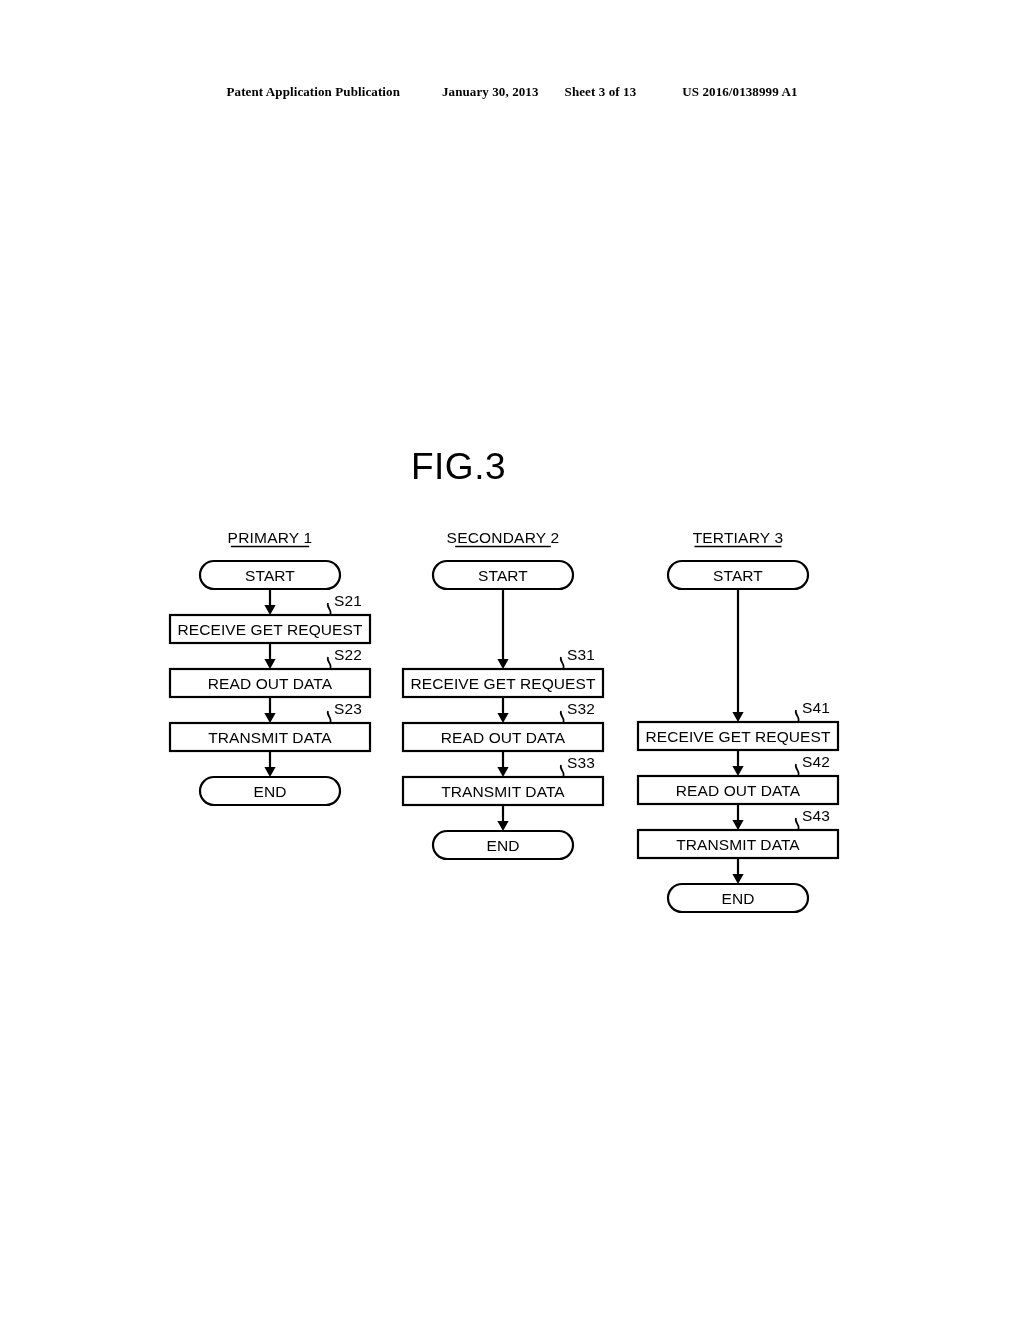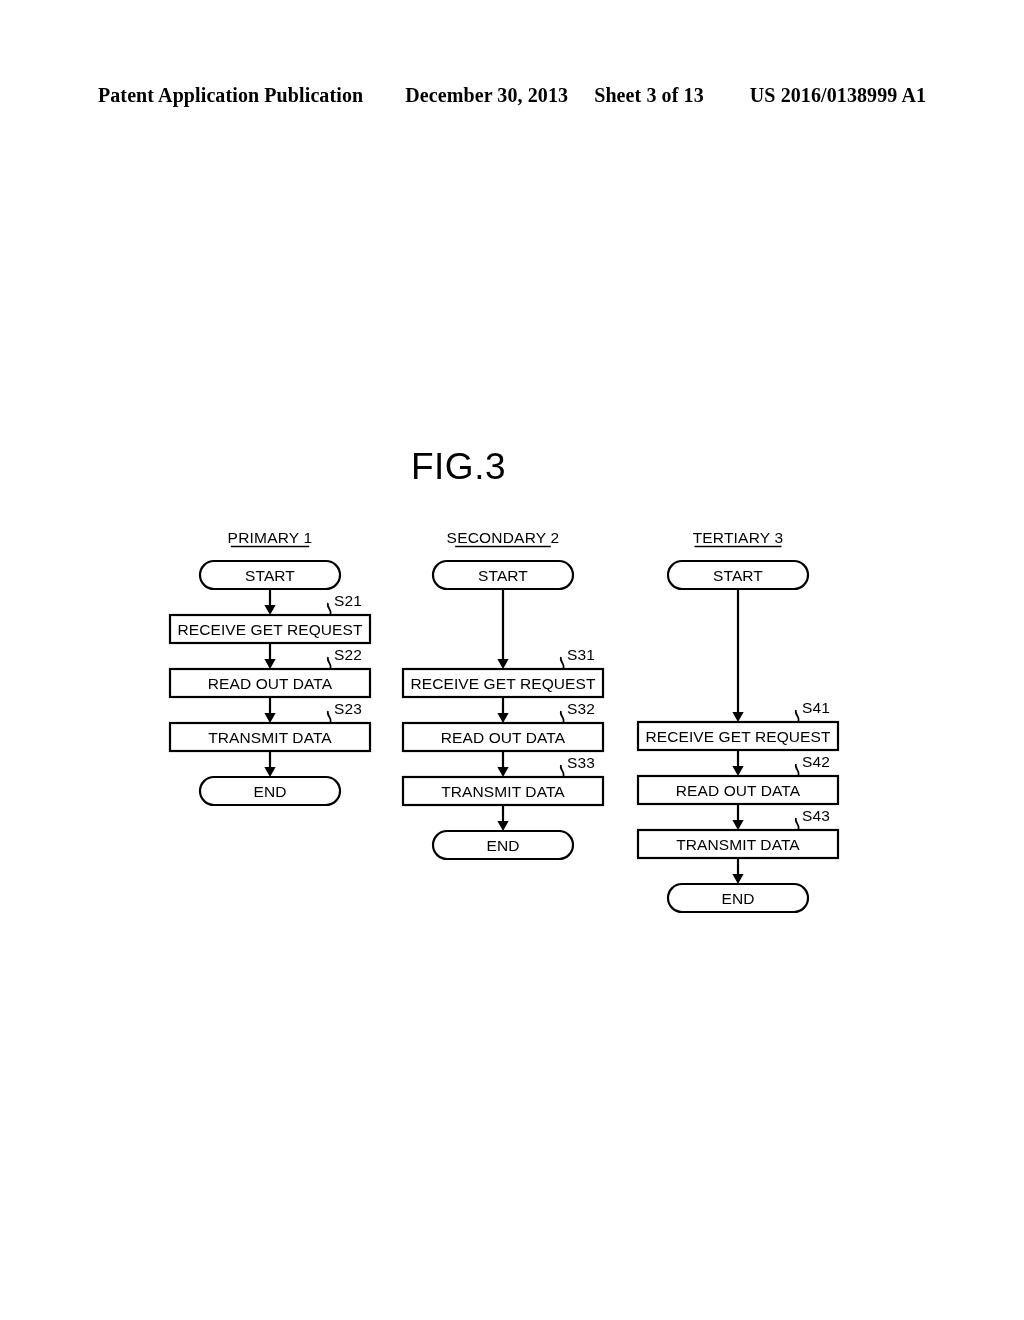--- a/index.html
+++ b/index.html
@@ -21,21 +21,21 @@
     position: absolute;
     top: 84px;
     left: 0;
     width: 1024px;
     height: 32px;
     display: flex;
     justify-content: center;
     align-items: baseline;
     font-family: "Liberation Serif", serif;
     font-weight: bold;
-    font-size: 20px;
+    font-size: 13px;
     color: #000000;
     letter-spacing: 0.1px;
     white-space: nowrap;
   }
   #page-header .hd-pub { }
   #page-header .hd-date {
     margin-left: 42px;
   }
   #page-header .hd-sheet {
     margin-left: 26px;
@@ -110,21 +110,21 @@
     stroke-width: 1.6;
   }
 </style>
 </head>
 <body>
 
 <div id="page">
 
   <div id="page-header">
     <span class="hd-pub">Patent Application Publication</span>
-    <span class="hd-date">December 30, 2013</span>
+    <span class="hd-date">January 30, 2013</span>
     <span class="hd-sheet">Sheet 3 of 13</span>
     <span class="hd-patno">US 2016/0138999 A1</span>
   </div>
 
   <div id="figure-title">FIG.3</div>
 
   <svg id="flowchart-svg" width="1024" height="1320" viewBox="0 0 1024 1320" xmlns="http://www.w3.org/2000/svg">
     <g id="flow-root">
         <g>
           <text x="270" y="543" class="col-title">PRIMARY 1</text>

